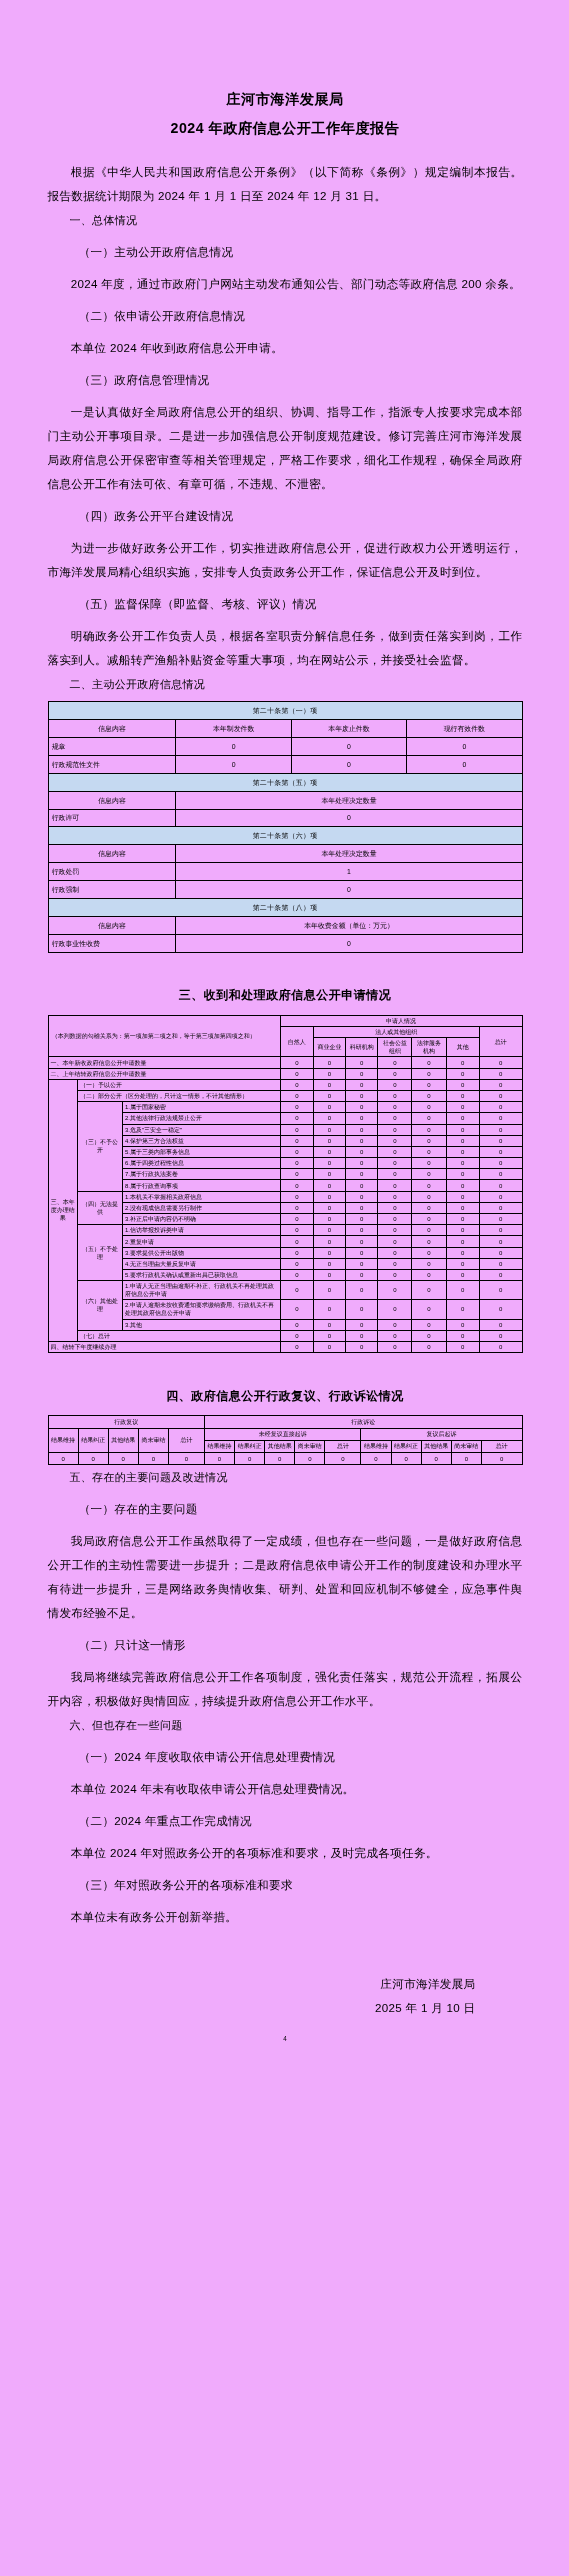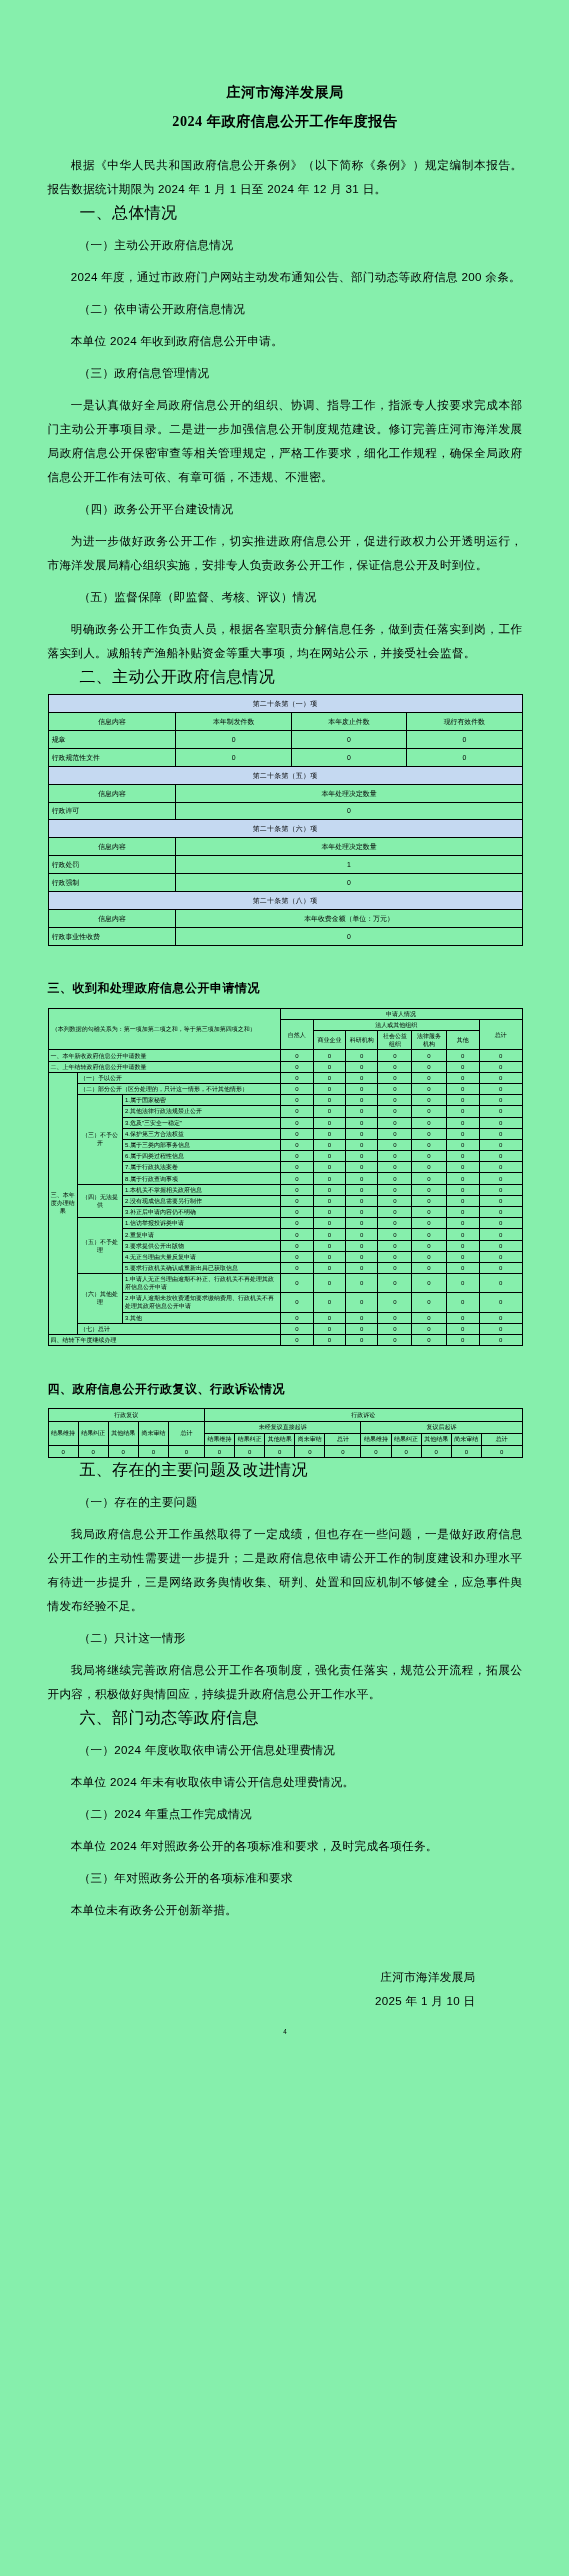--- a/index.html
+++ b/index.html
@@ -9,67 +9,67 @@
     background: #ffffff;
   }
   body {
     font-family: "Liberation Sans", "DejaVu Sans", sans-serif;
     color: #000000;
   }
   .page {
     width: 570px;
     min-height: 2576px;
     margin: 0 auto;
-    background: #86efac;
+    background: #f0abfc;
     position: relative;
     box-sizing: border-box;
-    padding: 4px;
+    padding: 11px;
   }
   .inner {
     width: 475px;
     margin: 0 auto;
     padding-top: 74px;
     box-sizing: border-box;
   }
   .doc-title {
     text-align: center;
     font-size: 14.2px;
     font-weight: bold;
     line-height: 28.5px;
     letter-spacing: 0.5px;
   }
   .doc-title .line2 {
     display: block;
-    font-family: Liberation Serif, serif;
   }
   .para {
     font-size: 11.6px;
     line-height: 24px;
     text-indent: 2em;
     text-align: justify;
     letter-spacing: 0.3px;
     margin: 0;
   }
   .heading1 {
-    font-size: 16px;
+    font-size: 11px;
     line-height: 24px;
     text-indent: 2em;
     margin: 0;
     letter-spacing: 0.3px;
   }
   .heading2 {
     font-size: 11.6px;
     line-height: 24px;
     text-indent: 2em;
     margin: 8px;
     letter-spacing: 0.3px;
   }
   .heading-center {
     font-size: 12px;
     font-weight: bold;
+    text-align: center;
     line-height: 27.4px;
     margin: 11.6px 0 3.2px 0;
     letter-spacing: 0.5px;
   }
   .spacer-md { height: 18px; }
   .spacer-lg { height: 32px; }
 
   
   table.doc-table {
     border-collapse: collapse;
@@ -614,21 +614,21 @@
         </tbody>
       </table>
     </div>
 
     <p class="heading1">五、存在的主要问题及改进情况</p>
     <p class="heading2">（一）存在的主要问题</p>
     <p class="para">我局政府信息公开工作虽然取得了一定成绩，但也存在一些问题，一是做好政府信息公开工作的主动性需要进一步提升；二是政府信息依申请公开工作的制度建设和办理水平有待进一步提升，三是网络政务舆情收集、研判、处置和回应机制不够健全，应急事件舆情发布经验不足。</p>
     <p class="heading2">（二）只计这一情形</p>
     <p class="para">我局将继续完善政府信息公开工作各项制度，强化责任落实，规范公开流程，拓展公开内容，积极做好舆情回应，持续提升政府信息公开工作水平。</p>
 
-    <p class="heading1">六、部门动态等政府信息</p>
+    <p class="heading1">六、但也存在一些问题</p>
     <p class="heading2">（一）2024 年度收取依申请公开信息处理费情况</p>
     <p class="para">本单位 2024 年未有收取依申请公开信息处理费情况。</p>
     <p class="heading2">（二）2024 年重点工作完成情况</p>
     <p class="para">本单位 2024 年对照政务公开的各项标准和要求，及时完成各项任务。</p>
     <p class="heading2">（三）年对照政务公开的各项标准和要求</p>
     <p class="para">本单位未有政务公开创新举措。</p>
 
     <div class="spacer-lg"></div>
     <div class="footer-block">
       <div>庄河市海洋发展局</div>

